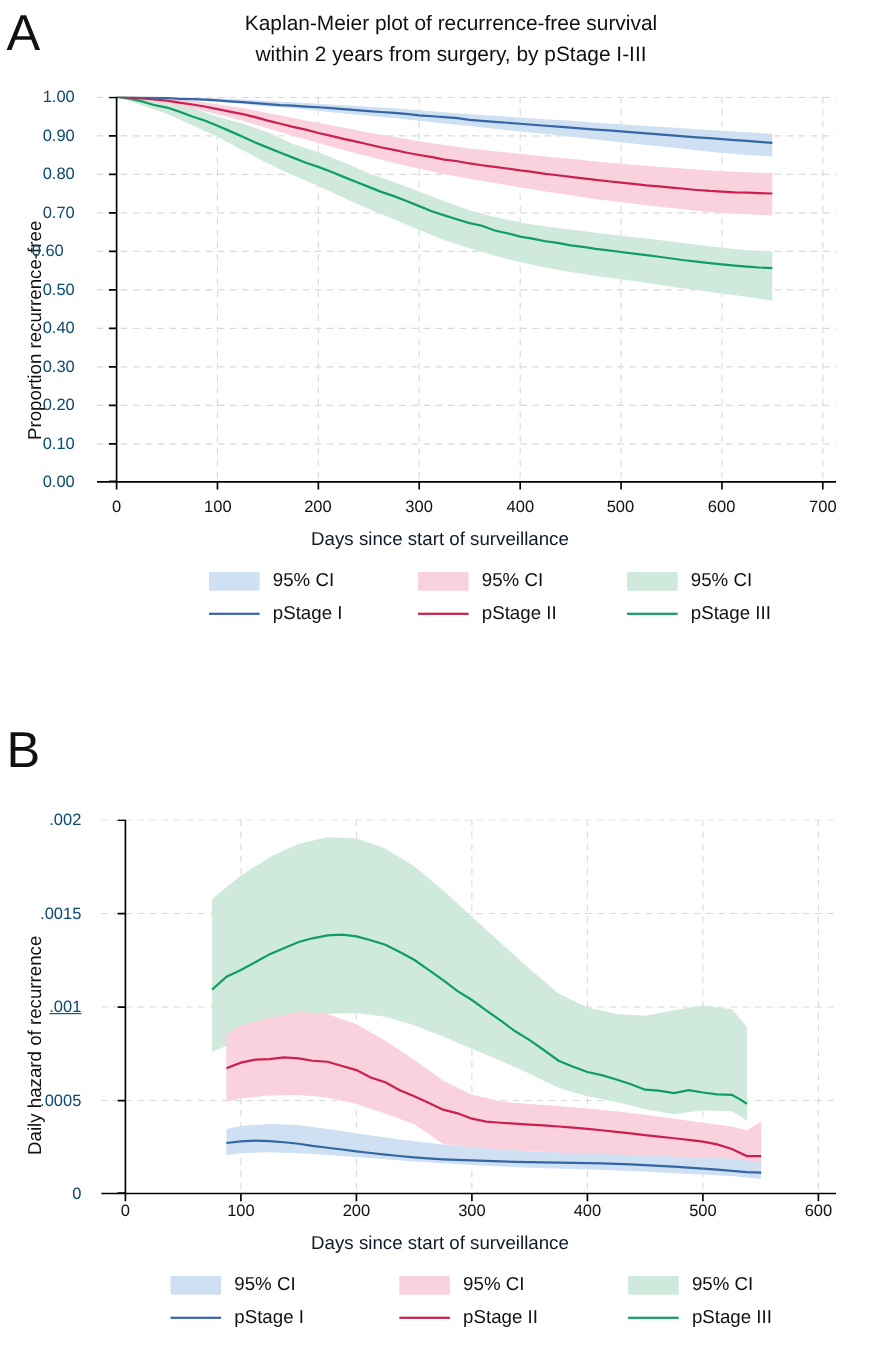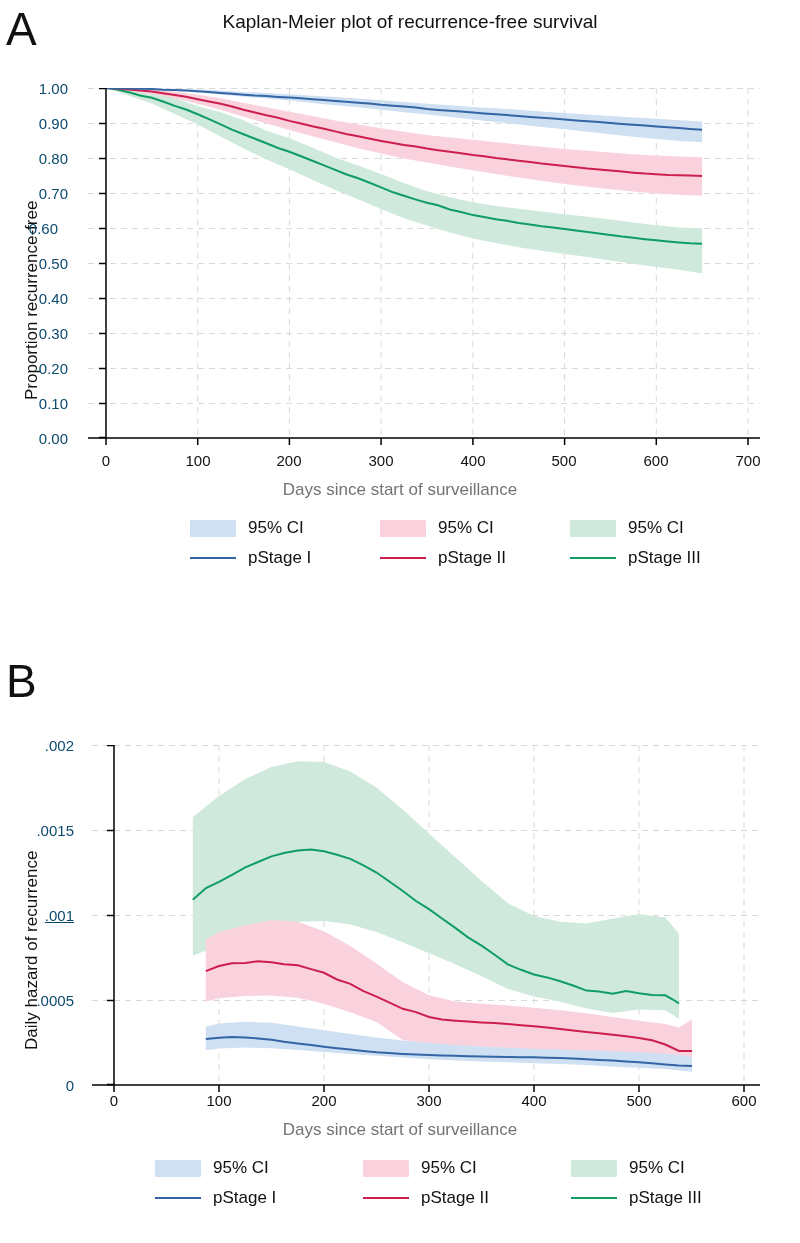--- a/index.html
+++ b/index.html
@@ -52,21 +52,21 @@
     position: absolute;
     font-size: 17px;
     color: #111;
     transform-origin: 0 0;
     transform: rotate(-90deg);
     white-space: nowrap;
   }
   .axis-title-x {
     position: absolute;
     font-size: 17px;
-    color: #737373;
+    color: #0f172a;
     text-align: center;
     white-space: nowrap;
   }
   .tick-label-y {
     position: absolute;
     font-size: 15px;
     color: #0c4a6e;
     text-align: right;
     white-space: nowrap;
   }
@@ -113,20 +113,21 @@
 </style>
 </head>
 <body>
 
 <div class="panel" id="panel-a">
 
   <div class="panel-letter">A</div>
 
   <div class="chart-title" id="title-a">
     <div>Kaplan-Meier plot of recurrence-free survival</div>
+    <div>within 2 years from surgery, by pStage I-III</div>
   </div>
 
   <div class="axis-title-y" style="left:22px; top:400px;">Proportion recurrence-free</div>
 
   <div class="tick-label-y" style="left:10px; top:80px; width:58px;">1.00</div>
   <div class="tick-label-y" style="left:10px; top:115px; width:58px;">0.90</div>
   <div class="tick-label-y" style="left:10px; top:150px; width:58px;">0.80</div>
   <div class="tick-label-y" style="left:10px; top:185px; width:58px;">0.70</div>
   <div class="tick-label-y" style="left:0; top:220px; width:58px;">0.60</div>
   <div class="tick-label-y" style="left:10px; top:255px; width:58px;">0.50</div>

